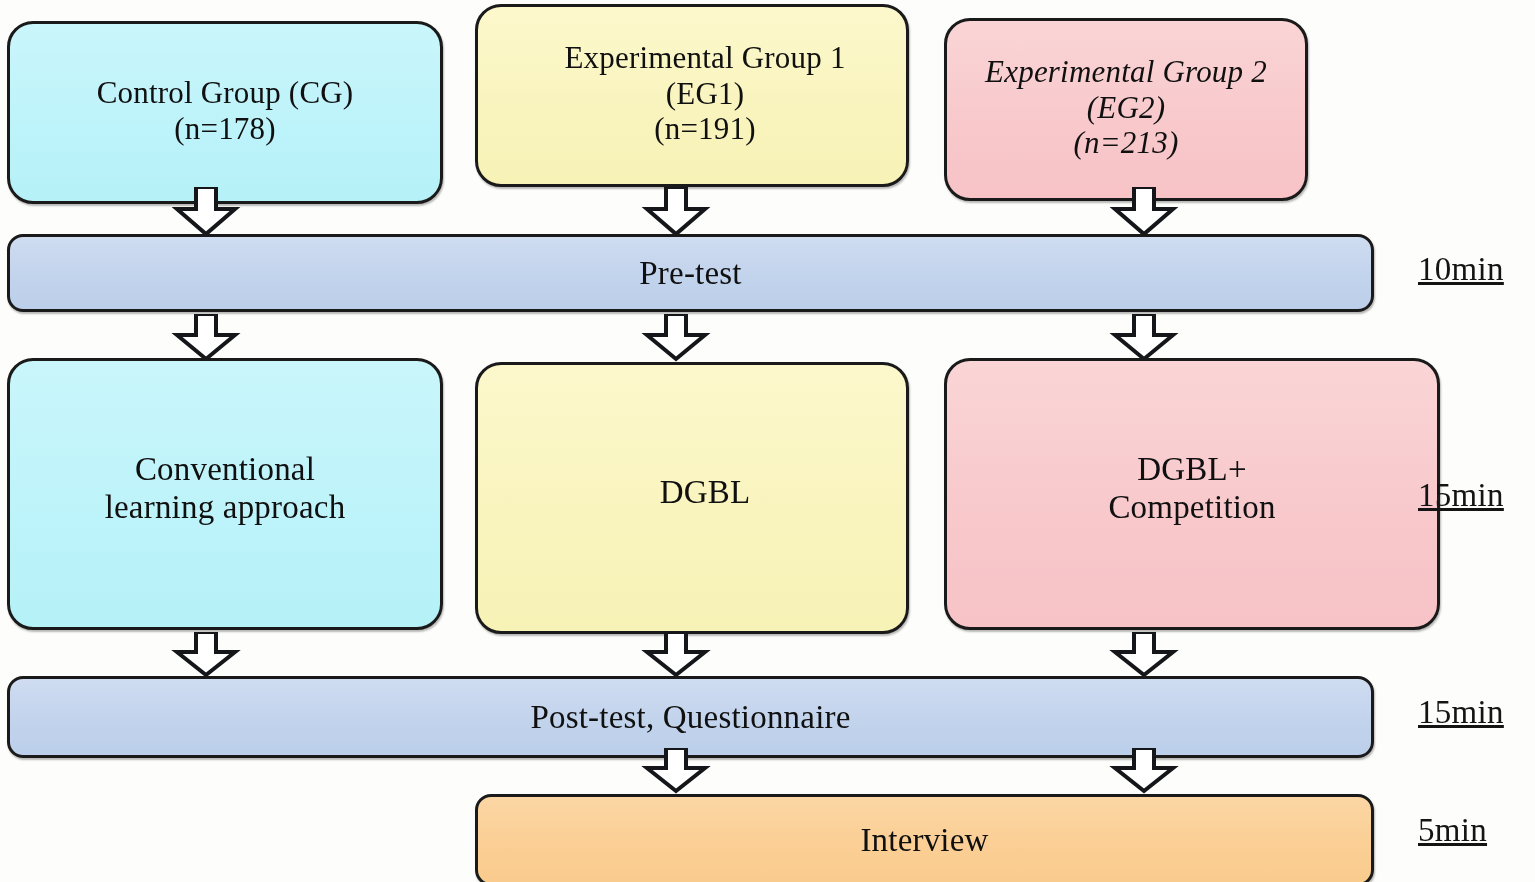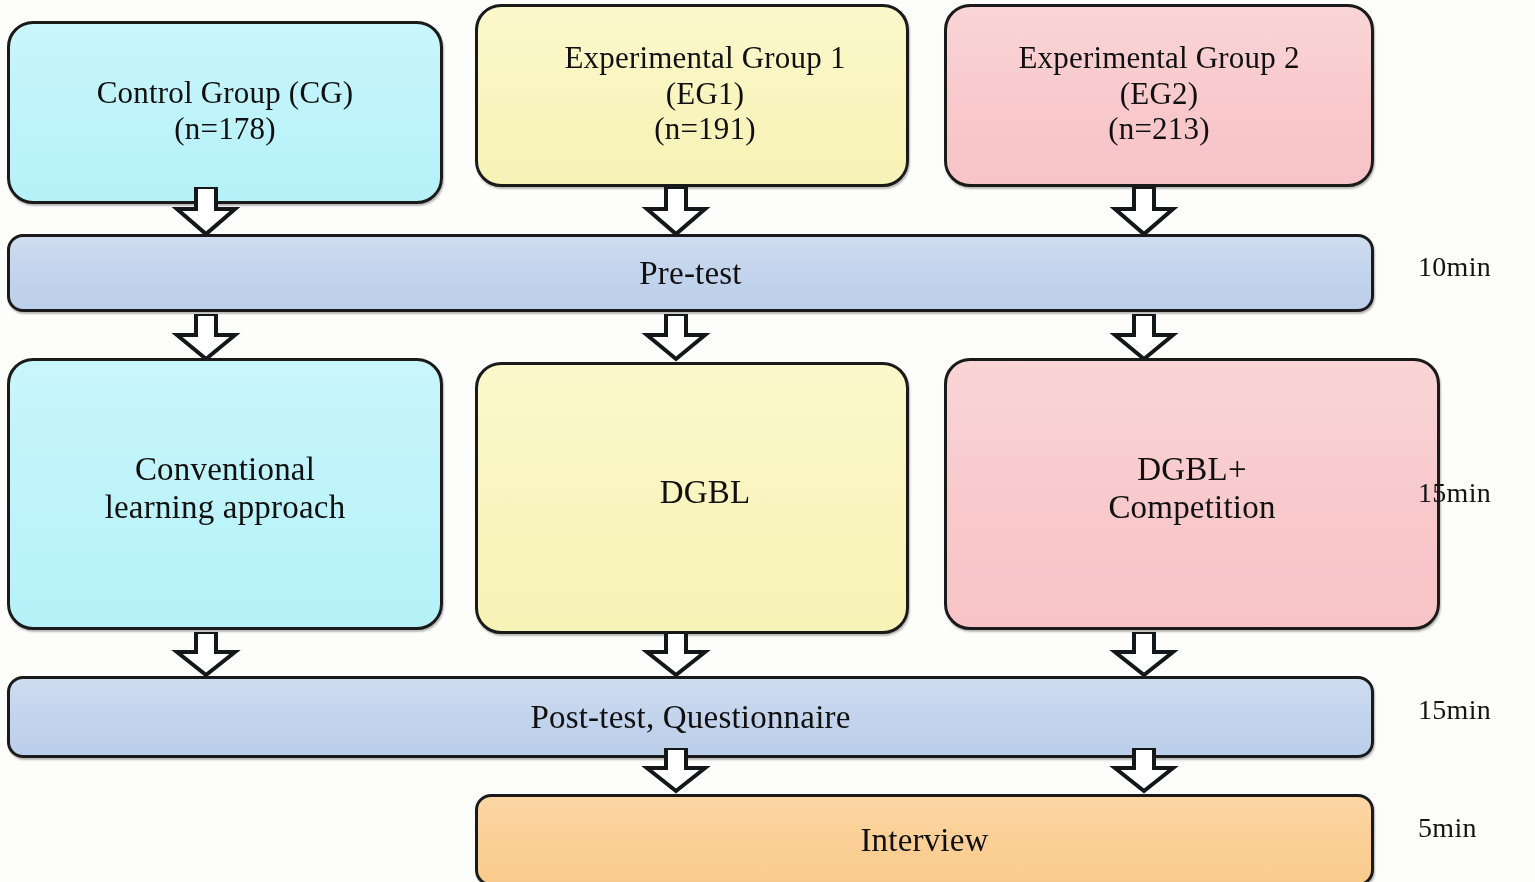--- a/index.html
+++ b/index.html
@@ -69,43 +69,44 @@
 
   
   .arrow {
     position: absolute;
   }
   .arrow svg { display: block; }
 
   
   .dur {
     position: absolute;
-    font-size: 28px;
+    font-size: 33px;
     color: #141414;
     white-space: nowrap;
     letter-spacing: 0.3px;
+    text-decoration: underline;
   }
 </style>
 </head>
 <body>
 
 <div id="canvas">
 
   <div class="node grp cg" style="left:7px; top:21px; width:436px;">
     <span class="txt">Control Group (CG)
 (n=178)</span>
   </div>
 
   <div class="node grp eg1" style="left:475px; top:4px; width:434px;">
     <span class="txt">Experimental Group 1
 (EG1)
 (n=191)</span>
   </div>
 
-  <div class="node grp eg2" style="left:944px; top:4px; width:430px;">
+  <div class="node grp eg2" style="left:944px; top:18px; width:364px;font-style:italic;">
     <span class="txt">Experimental Group 2
 (EG2)
 (n=213)</span>
   </div>
 
   <div class="arrow" style="left:170px; top:187px;">
     <svg width="72" height="50" viewBox="0 0 72 50">
       <polygon points="26,0 46,0 46,22 65,22 36,47 7,22 26,22" fill="#ffffff" stroke="#15161a" stroke-width="4" stroke-linejoin="miter"></polygon>
     </svg>
   </div>

